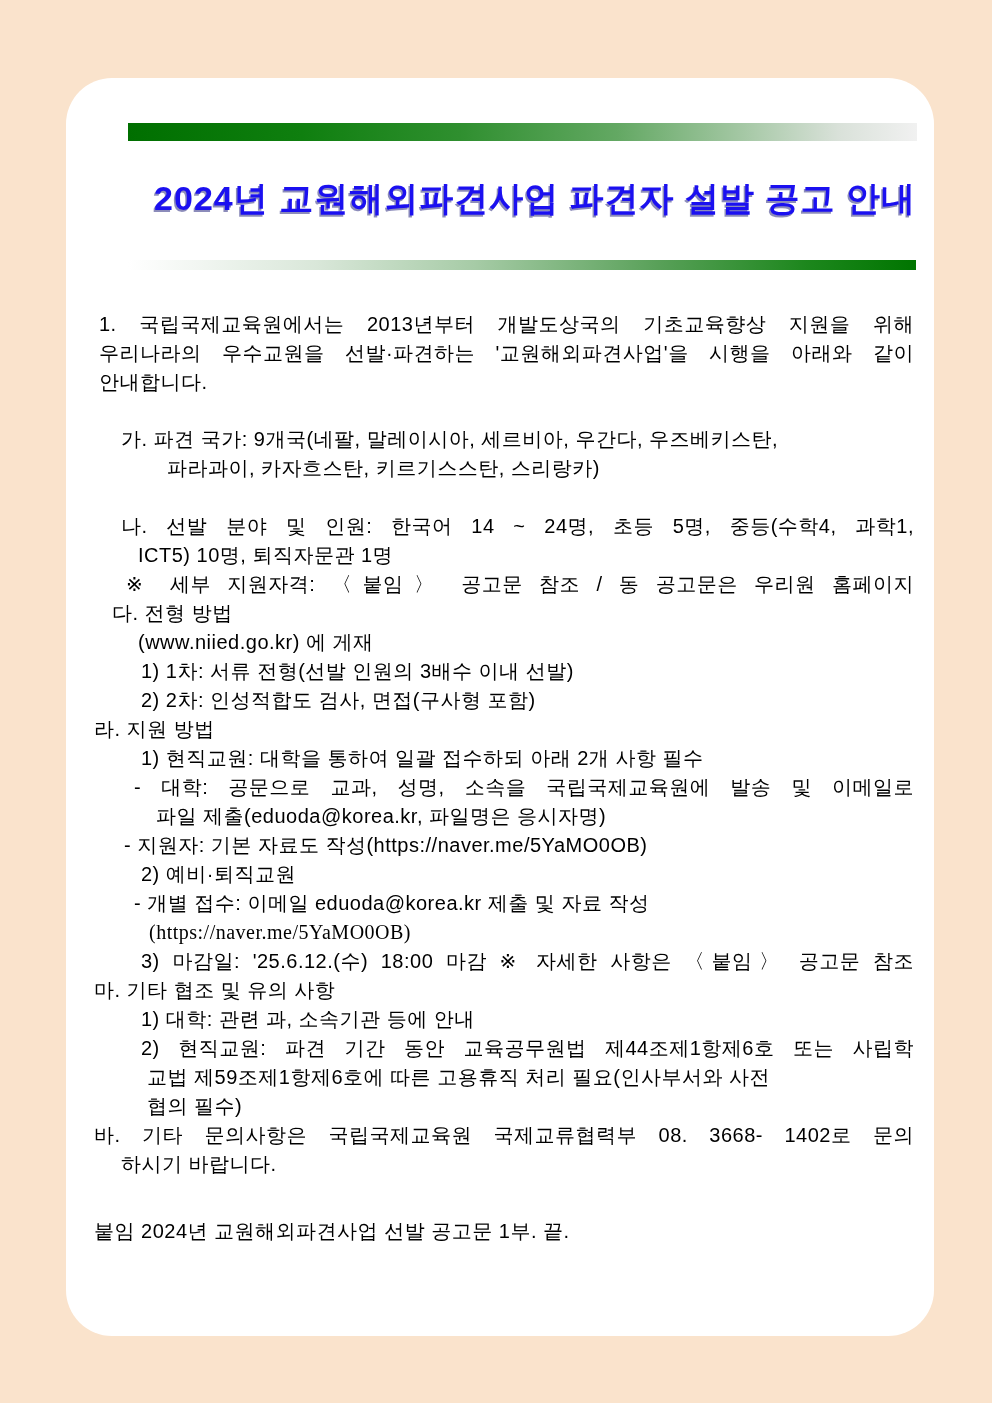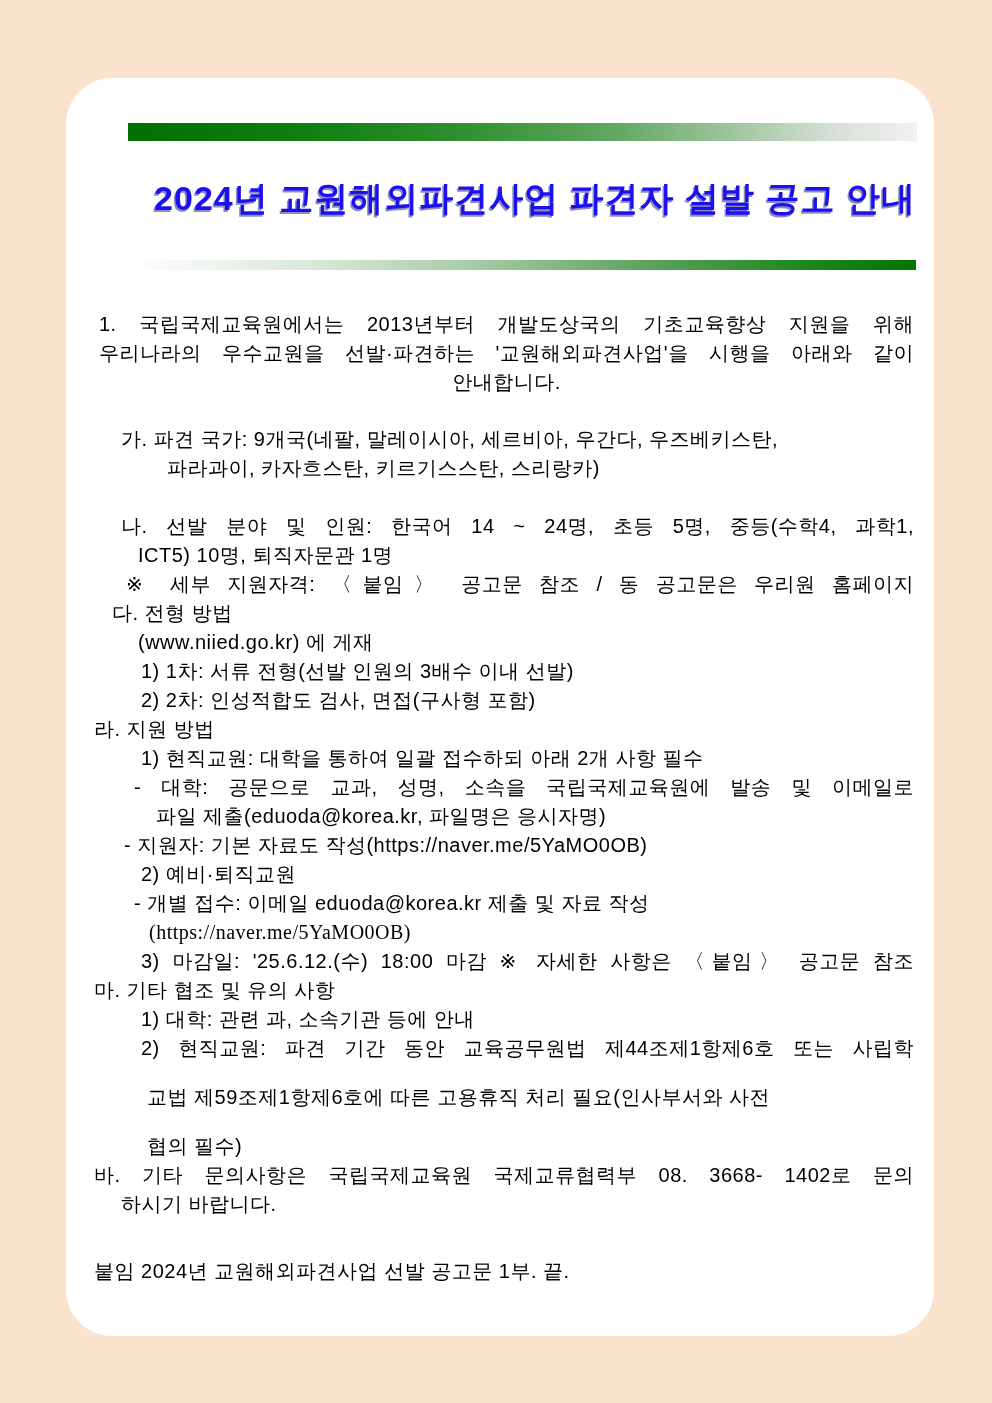--- a/index.html
+++ b/index.html
@@ -50,23 +50,23 @@
   .i-da{padding-left:18px;}
   .i-ga{padding-left:27px;}
   .i-cont-ga{padding-left:73px;}
   .i-ict{padding-left:44px;}
   .i-star{padding-left:32px;}
   .i-num{padding-left:47px;}
   .i-dash-a{padding-left:40px;}
   .i-dash-b{padding-left:30px;}
   .i-pa{padding-left:62px;}
   .i-ht{padding-left:55px;font-family:Liberation Serif, serif;}
-  .i-gyo{padding-left:53px;margin-top:20px;}
+  .i-gyo{padding-left:53px;}
   .i-hasigi{padding-left:27px;}
-  .mb28{margin-bottom:28px;text-align:center;}
+  .mb28{margin-bottom:28px;}
   .mb29{margin-bottom:29px;}
   .mb38{margin-bottom:38px;}
 </style>
 </head>
 <body>
 
 <div class="card">
   <div class="bar-top"></div>
   <div class="title">2024년 교원해외파견사업 파견자 설발 공고 안내</div>
   <div class="bar-bottom"></div>

